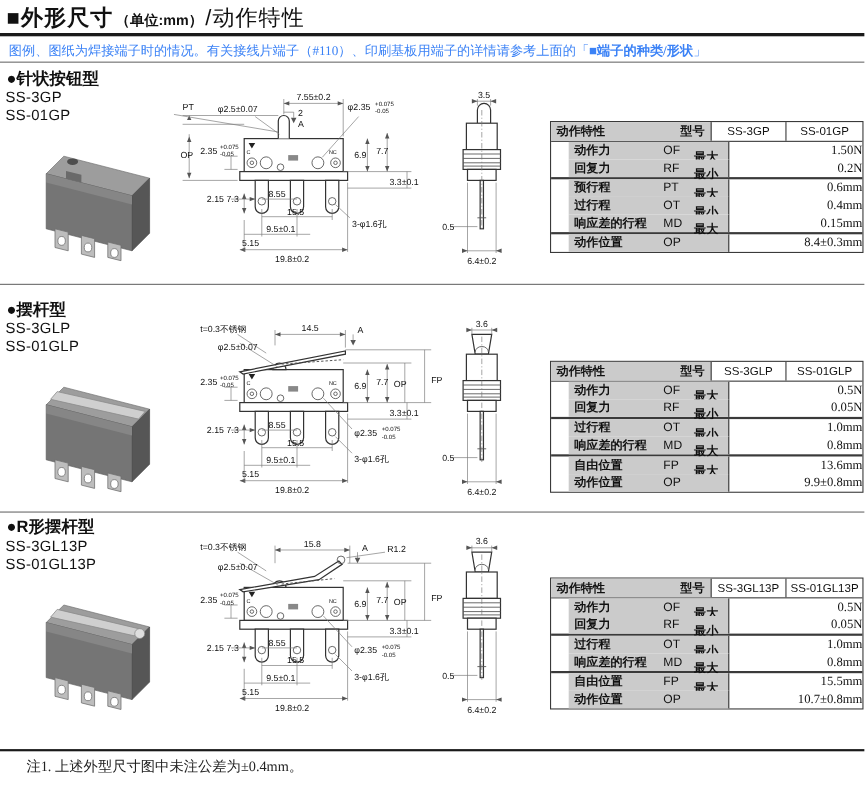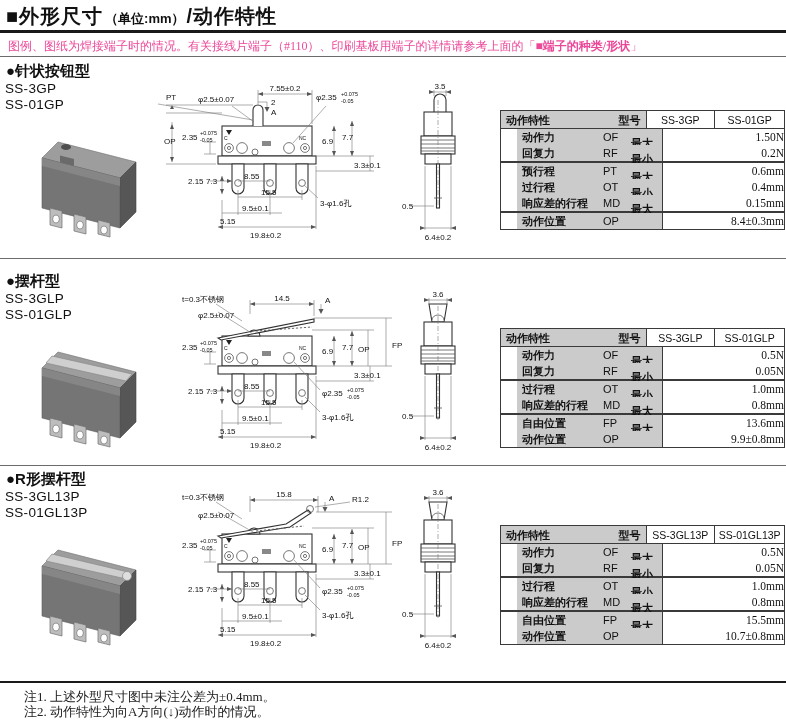--- a/index.html
+++ b/index.html
@@ -3,25 +3,25 @@
 <meta charset="utf-8">
 <style>
   * { margin:0; padding:0; box-sizing:border-box; }
   body { background:#fff; font-family:"Liberation Sans", sans-serif; }
   .page { position:relative; width:786px; height:724px; background:#fff; color:#111; overflow:hidden; }
 
   
   .title-row { position:absolute; top:3px; left:6px; display:flex; align-items:baseline; white-space:nowrap;text-align:center; }
   .title-main { font-size:20px; font-weight:bold; letter-spacing:1px; }
   .title-unit { font-size:13px; font-weight:bold; margin:0 2px; }
-  .title-suffix { font-size:20px; font-weight:bold; letter-spacing:1px; }
+  .title-suffix { font-size:20px; font-weight:normal; letter-spacing:1px; }
   .hr-thick { position:absolute; left:0; width:786px; height:3px; background:#1a1a1a; }
   .hr-thin  { position:absolute; left:0; width:786px; height:1px; background:#6b6b6b; }
   .hr-bold2 { position:absolute; left:0; width:786px; height:2px; background:#1a1a1a; }
-  .subtitle { position:absolute; top:38px; left:8px; font-size:12px; font-family:"Liberation Serif", serif; color:#ec4899; }
+  .subtitle { position:absolute; top:38px; left:8px; font-size:12px; font-family:"Liberation Serif", serif; color:#3b82f6; }
   .subtitle b { font-family:"Liberation Serif", serif; }
 
   
   .section { position:absolute; left:0; width:786px; }
   .sec-heading { position:absolute; left:6px; top:2px; font-size:15px; font-weight:bold; }
   .sec-model { position:absolute; left:5px; font-size:13.5px; letter-spacing:0.3px; }
   .m1 { top:21px; } .m2 { top:37px; }
   .photo { position:absolute; left:22px; top:60px; }
   .front-view { position:absolute; left:158px; top:20px; }
   .side-view { position:absolute; left:396px; top:20px; }
@@ -729,15 +729,14 @@
               <span class="c-qual"></span>
             </div>
           <div class="t-val">10.7±0.8mm</div>
         </div>
       </div>
     </div>
   </div>
 
   <div class="hr-bold2" style="top:681px"></div>
   <div class="note" style="top:688px">注1. 上述外型尺寸图中未注公差为±0.4mm。</div>
-  <div class="note" style="top:703px">注2. 动作特性为向A方向(↓)动作时的情况。</div>
 
 </div>
 
 </body></html>

